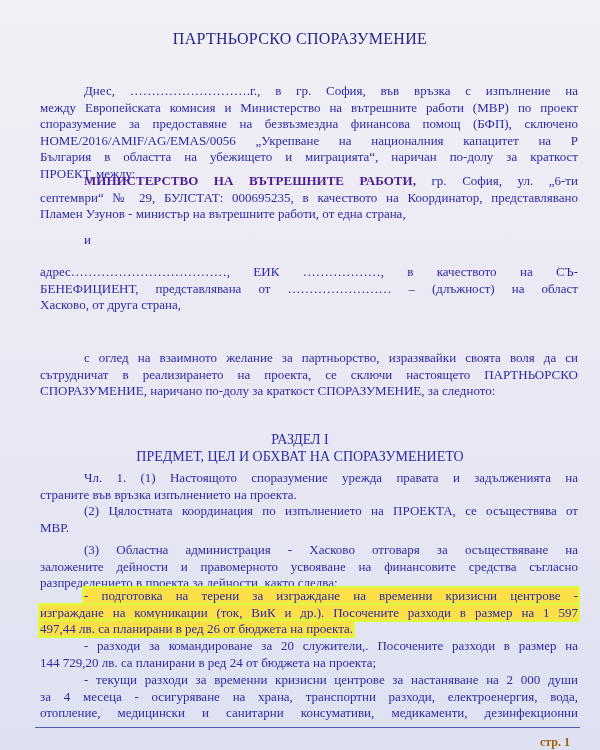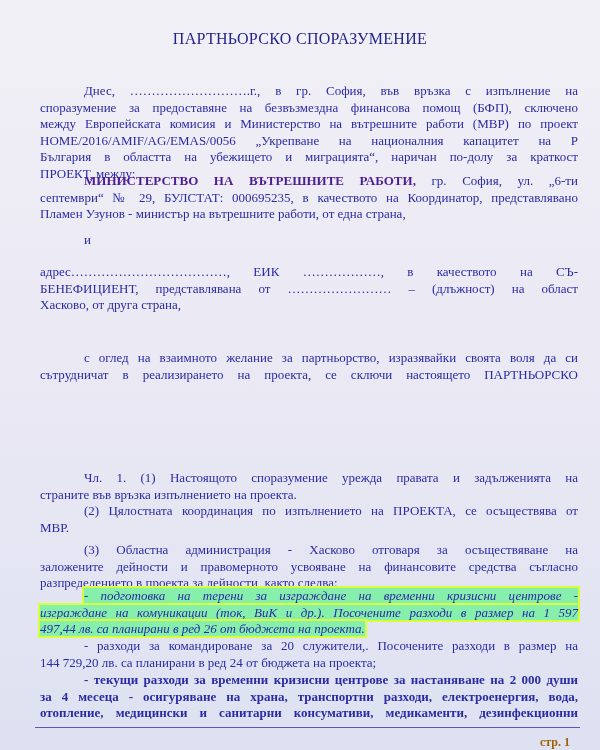--- a/index.html
+++ b/index.html
@@ -16,42 +16,42 @@
     font-size: 16px; letter-spacing: 0.3px; color: #24248a;
   }
   .p {
     position: absolute; left: 40px; width: 538px;
     font-size: 13px; line-height: 16.5px; text-align: justify;
     color: #2b2ba5;
   }
   .p .ind { display: inline-block; width: 44px; }
   .b { font-weight: bold; color: #4c1d95; }
   .center { text-align: center; left: 0; width: 600px; }
-  .hl { background: #86efac; box-shadow: 0 0 0 2px #d8ff3a; font-style: italic; }
+  .hl { background: #fde047; box-shadow: 0 0 0 2px #d8ff3a; }
   .line { text-align-last: justify; display: block; }
   .spread { display: flex; justify-content: space-between; }
   .rule {
     position: absolute; left: 35px; width: 545px; top: 727px;
     border-top: 1.5px solid #5a5ab5;
   }
   .pagenum {
     position: absolute; top: 735px; right: 30px; font-size: 12px; font-weight: bold; color: #a16207;
   }
 </style>
 </head>
 <body>
 
 <div class="page">
 
   <div class="title">ПАРТНЬОРСКО СПОРАЗУМЕНИЕ</div>
 
   <div class="p" style="top:83px;">
     <span class="line"><span class="ind"></span><span>Днес, ……………………….г., в гр. София, във връзка с изпълнение на</span></span>
+    <span class="line">между Европейската комисия и Министерство на вътрешните работи (МВР) по проект</span>
     <span class="line">споразумение за предоставяне на безвъзмездна финансова помощ (БФП), сключено</span>
-    <span class="line">между Европейската комисия и Министерство на вътрешните работи (МВР) по проект</span>
     <span class="line">HOME/2016/AMIF/AG/EMAS/0056 „Укрепване на националния капацитет на Р</span>
     <span class="line">България в областта на убежището и миграцията“, наричан по-долу за краткост</span>
     <span>ПРОЕКТ, между:</span>
   </div>
 
   <div class="p" style="top:173px;">
     <span class="line"><span class="ind"></span><span class="b">МИНИСТЕРСТВО НА ВЪТРЕШНИТЕ РАБОТИ,</span> <span>гр. София, ул. „6-ти</span></span>
     <span class="line">септември“ № 29, БУЛСТАТ: 000695235, в качеството на Координатор, представлявано</span>
     <span>Пламен Узунов - министър на вътрешните работи, от една страна,</span>
   </div>
@@ -62,22 +62,27 @@
 
   <div class="p" style="top:264px;">
     <span class="line">адрес………………………………, ЕИК ………………, в качеството на СЪ-</span>
     <span class="line">БЕНЕФИЦИЕНТ, представлявана от …………………… – (длъжност) на област</span>
     <span>Хасково, от друга страна,</span>
   </div>
 
   <div class="p" style="top:350px;">
     <span class="line"><span class="ind"></span><span>с оглед на взаимното желание за партньорство, изразявайки своята воля да си</span></span>
     <span class="line">сътрудничат в реализирането на проекта, се сключи настоящето ПАРТНЬОРСКО</span>
+    <span>СПОРАЗУМЕНИЕ, наричано по-долу за краткост СПОРАЗУМЕНИЕ, за следното:</span>
   </div>
 
+  <div class="p center" style="top:432px;font-size:14px;">
+    <div>РАЗДЕЛ I</div>
+    <div>ПРЕДМЕТ, ЦЕЛ И ОБХВАТ НА СПОРАЗУМЕНИЕТО</div>
+  </div>
 
   <div class="p" style="top:470px;">
     <span class="line"><span class="ind"></span><span>Чл. 1. (1) Настоящото споразумение урежда правата и задълженията на</span></span>
     <span style="display:block">страните във връзка изпълнението на проекта.</span>
     <span class="line"><span class="ind"></span><span>(2) Цялостната координация по изпълнението на ПРОЕКТА, се осъществява от</span></span>
     <span style="display:block; margin-bottom:6px;">МВР.</span>
     <span class="line"><span class="ind"></span><span>(3) Областна администрация - Хасково отговаря за осъществяване на</span></span>
     <span class="line">заложените дейности и правомерното усвояване на финансовите средства съгласно</span>
     <span style="display:block">разпределението в проекта за дейности, както следва:</span>
   </div>
@@ -86,21 +91,21 @@
     <span class="line"><span class="ind"></span><span class="hl">- подготовка на терени за изграждане на временни кризисни центрове -</span></span>
     <span class="line"><span class="hl">изграждане на комуникации (ток, ВиК и др.). Посочените разходи в размер на 1 597</span></span>
     <span style="display:block"><span class="hl">497,44 лв. са планирани в ред 26 от бюджета на проекта.</span></span>
   </div>
 
   <div class="p" style="top:638px;">
     <span class="line"><span class="ind"></span><span>- разходи за командироване за 20 служители,. Посочените разходи в размер на</span></span>
     <span style="display:block">144 729,20 лв. са планирани в ред 24 от бюджета на проекта;</span>
   </div>
 
-  <div class="p" style="top:672px;font-weight:bold;">
+  <div class="p" style="top:672px;">
     <span class="line"><span class="ind"></span><span>- текущи разходи за временни кризисни центрове за настаняване на 2 000 души</span></span>
     <span class="line">за 4 месеца - осигуряване на храна, транспортни разходи, електроенергия, вода,</span>
     <span class="line">отопление, медицински и санитарни консумативи, медикаменти, дезинфекционни</span>
   </div>
 
   <div class="rule"></div>
   <div class="pagenum">стр. 1</div>
 </div>
 
 </body></html>

